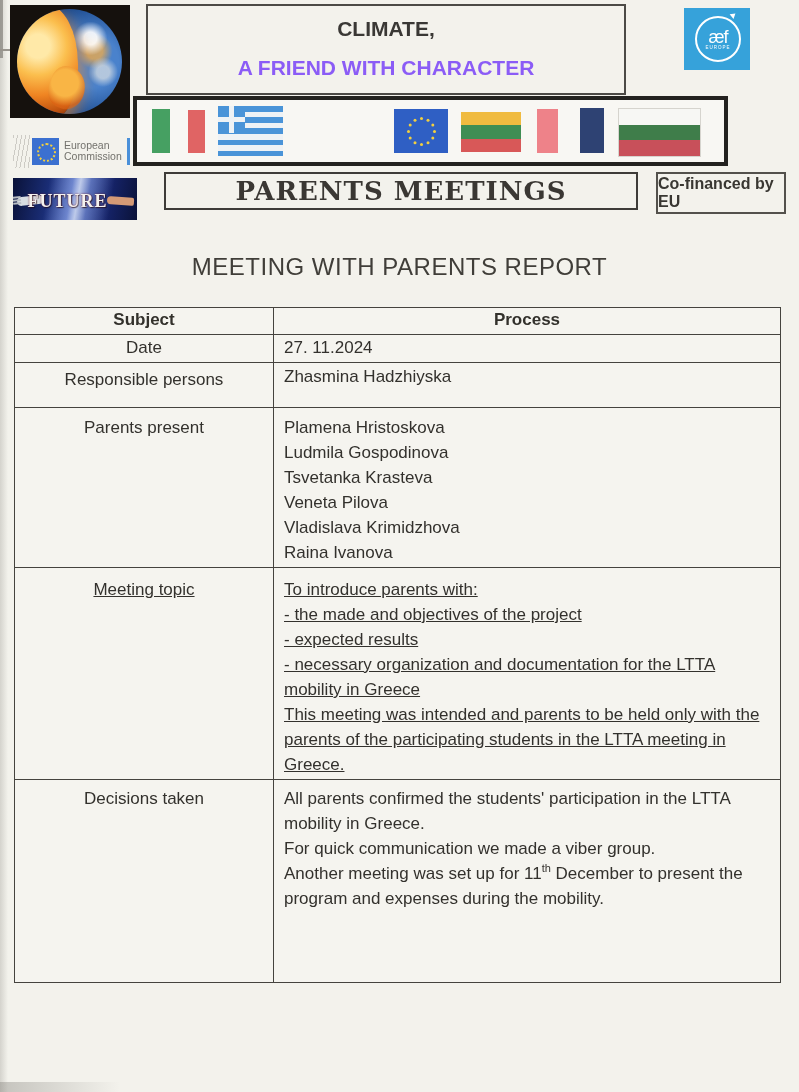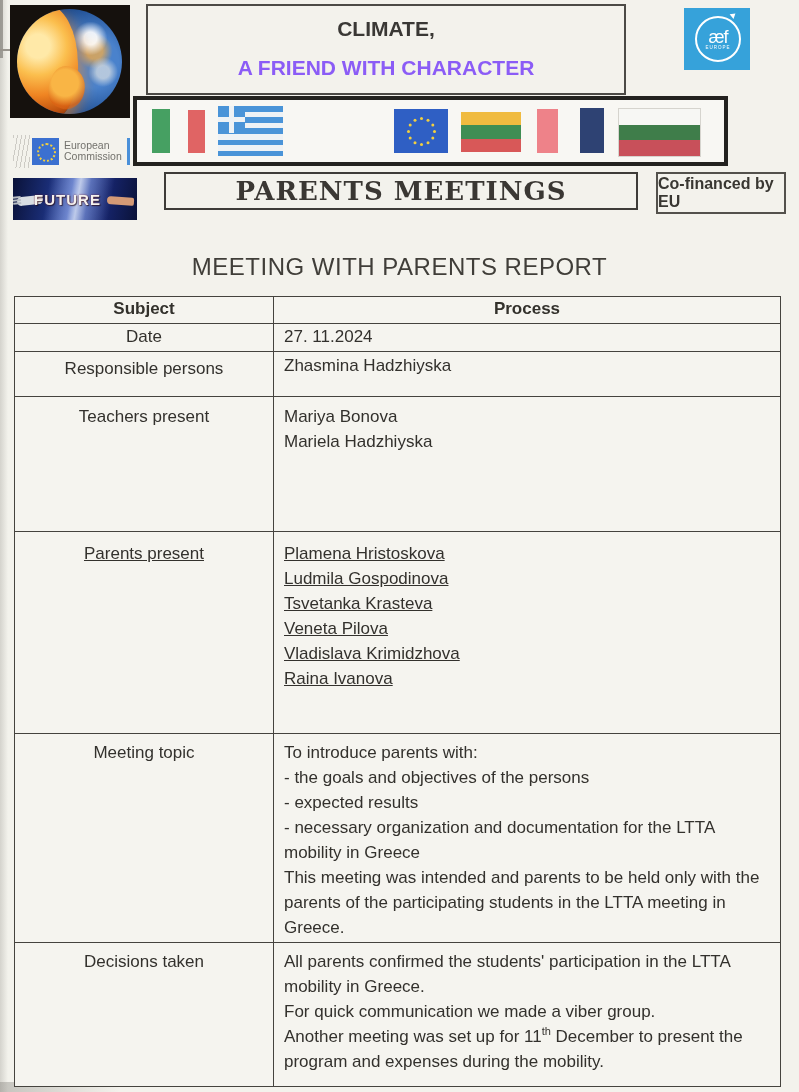--- a/index.html
+++ b/index.html
@@ -76,21 +76,21 @@
   .ec-bar{width:3px;height:27px;background:#4a90d9;margin-left:5px;}
 
   .future-logo{position:absolute;left:13px;top:178px;width:124px;height:42px;overflow:hidden;
     background:linear-gradient(100deg,#0a1238 0%,#1b2f7a 30%,#3a57b0 50%,#16246b 75%,#0a1238 100%);}
   .future-beam{position:absolute;inset:0;
     background:linear-gradient(100deg,transparent 28%,rgba(180,200,255,.45) 46%,rgba(235,242,255,.75) 52%,rgba(180,200,255,.35) 60%,transparent 78%);}
   .robot-hand{position:absolute;left:4px;top:18px;width:26px;height:9px;background:#d8dde2;border-radius:5px;transform:rotate(-6deg);}
   .robot-hand::before{content:"";position:absolute;left:-4px;top:2px;width:8px;height:2px;background:#b9bec4;box-shadow:0 3px 0 #b9bec4,0 -3px 0 #b9bec4;}
   .human-hand{position:absolute;right:3px;top:19px;width:27px;height:8px;background:#d49a76;border-radius:4px 2px 2px 4px;transform:rotate(4deg);}
   .future-text{position:absolute;left:0;right:15px;top:13px;text-align:center;
-    font-family:Liberation Sans, sans-serif;font-weight:bold;font-size:15px;color:#f4f2ee;letter-spacing:1px;
+    font-family:Liberation Serif, serif;font-weight:bold;font-size:18px;color:#f4f2ee;letter-spacing:1px;
     text-shadow:0 0 2px rgba(110,20,40,.9),1px 1px 1px rgba(0,0,0,.6);}
 
   .aef-logo{position:absolute;left:684px;top:8px;width:66px;height:62px;background:#36a2da;}
   .aef-circle{position:absolute;left:11px;top:8px;width:42px;height:42px;border:2px solid #fff;border-radius:50%;
     text-align:center;color:#fff;}
   .aef-text{font-size:18px;line-height:38px;letter-spacing:-1px;}
   .aef-sub{position:absolute;left:0;right:0;top:27px;font-size:4.5px;letter-spacing:1px;color:#fff;}
   .aef-arrow{position:absolute;left:47px;top:4px;width:0;height:0;border-left:5px solid #fff;
     border-top:3px solid transparent;border-bottom:3px solid transparent;transform:rotate(-40deg);}
 
@@ -99,21 +99,21 @@
   .banner-text{font-family:"DejaVu Serif", serif;font-weight:bold;font-size:26px;letter-spacing:1px;color:#3a3733;}
 
   .cofinanced-box{position:absolute;left:656px;top:172px;width:130px;height:42px;border:2px solid #53514c;
     box-sizing:border-box;display:flex;align-items:center;justify-content:center;}
   .cofinanced-text{font-size:16px;font-weight:bold;color:#393732;}
 
   
   .report-title{position:absolute;left:0;top:253px;width:100%;text-align:center;
     font-size:24px;color:#403e39;letter-spacing:.5px;}
 
-  table.report{position:absolute;left:14px;top:296px;width:767px;border-collapse:collapse;table-layout:fixed;
+  table.report{position:absolute;left:14px;top:307px;width:767px;border-collapse:collapse;table-layout:fixed;
     background:#f5f4ef;}
   table.report th, table.report td{border:1.7px solid #45433e;vertical-align:top;box-sizing:border-box;}
   col.c1{width:259px;}
   th{height:27px;font-size:17px;font-weight:bold;text-align:center;padding:2px 4px;color:#33312c;}
   td{font-size:17px;padding:1px 10px 2px 10px;}
   td.subject-cell{text-align:center;line-height:25px;padding-top:4px;}
   td.process-cell{text-align:left;}
   .pline{line-height:25px;}
   .pline sup{font-size:11px;line-height:0;}
   tbody tr:nth-child(1){height:22px;}
@@ -225,42 +225,35 @@
             <div class="pline">27. 11.2024</div>
           </td>
         </tr>
         <tr>
           <td class="subject-cell">Responsible persons</td>
           <td class="process-cell">
             <div class="pline">Zhasmina Hadzhiyska</div>
           </td>
         </tr>
         <tr>
-          <td class="subject-cell">Teachers present</td>
-          <td class="process-cell">
-            <div class="pline">Mariya Bonova</div>
-            <div class="pline">Mariela Hadzhiyska</div>
-          </td>
-        </tr>
-        <tr>
           <td class="subject-cell">Parents present</td>
           <td class="process-cell">
             <div class="pline">Plamena Hristoskova</div>
             <div class="pline">Ludmila Gospodinova</div>
             <div class="pline">Tsvetanka Krasteva</div>
             <div class="pline">Veneta Pilova</div>
             <div class="pline">Vladislava Krimidzhova</div>
             <div class="pline">Raina Ivanova</div>
           </td>
         </tr>
         <tr>
           <td class="subject-cell">Meeting topic</td>
           <td class="process-cell">
             <div class="pline">To introduce parents with:</div>
-            <div class="pline">- the goals and objectives of the persons</div>
+            <div class="pline">- the made and objectives of the project</div>
             <div class="pline">- expected results</div>
             <div class="pline">- necessary organization and documentation for the LTTA mobility in Greece</div>
             <div class="pline">This meeting was intended and parents to be held only with the parents of the participating students in the LTTA meeting in Greece.</div>
           </td>
         </tr>
         <tr>
           <td class="subject-cell">Decisions taken</td>
           <td class="process-cell">
             <div class="pline">All parents confirmed the students' participation in the LTTA mobility in Greece.</div>
             <div class="pline">For quick communication we made a viber group.</div>

